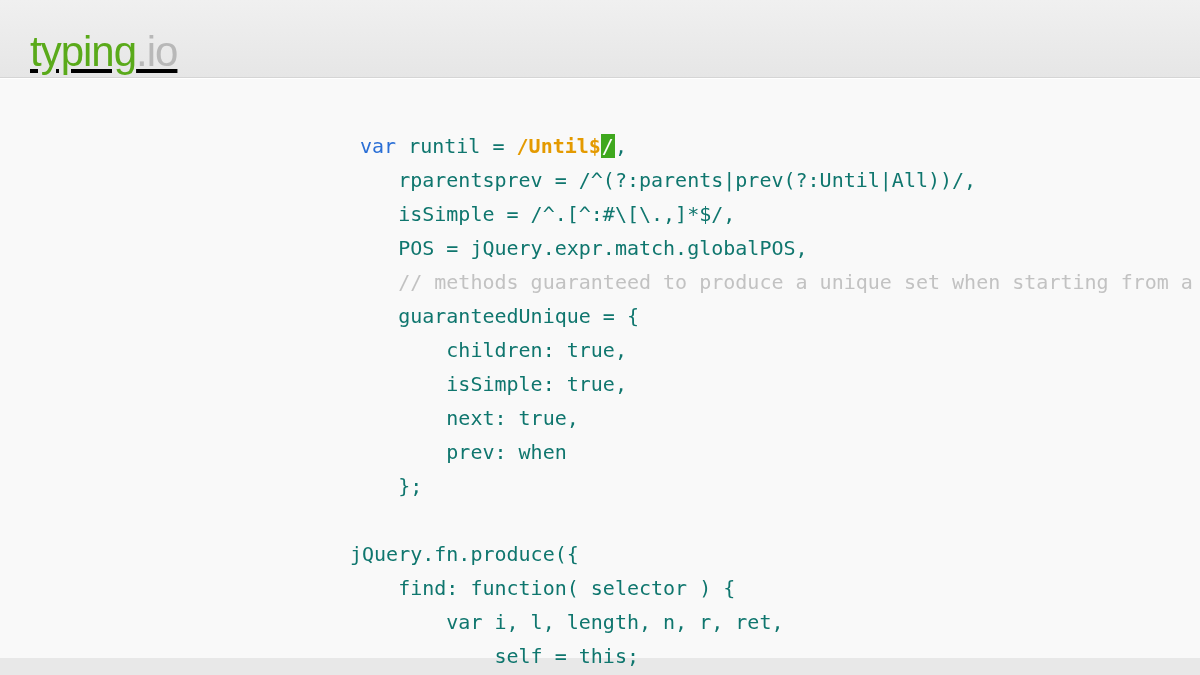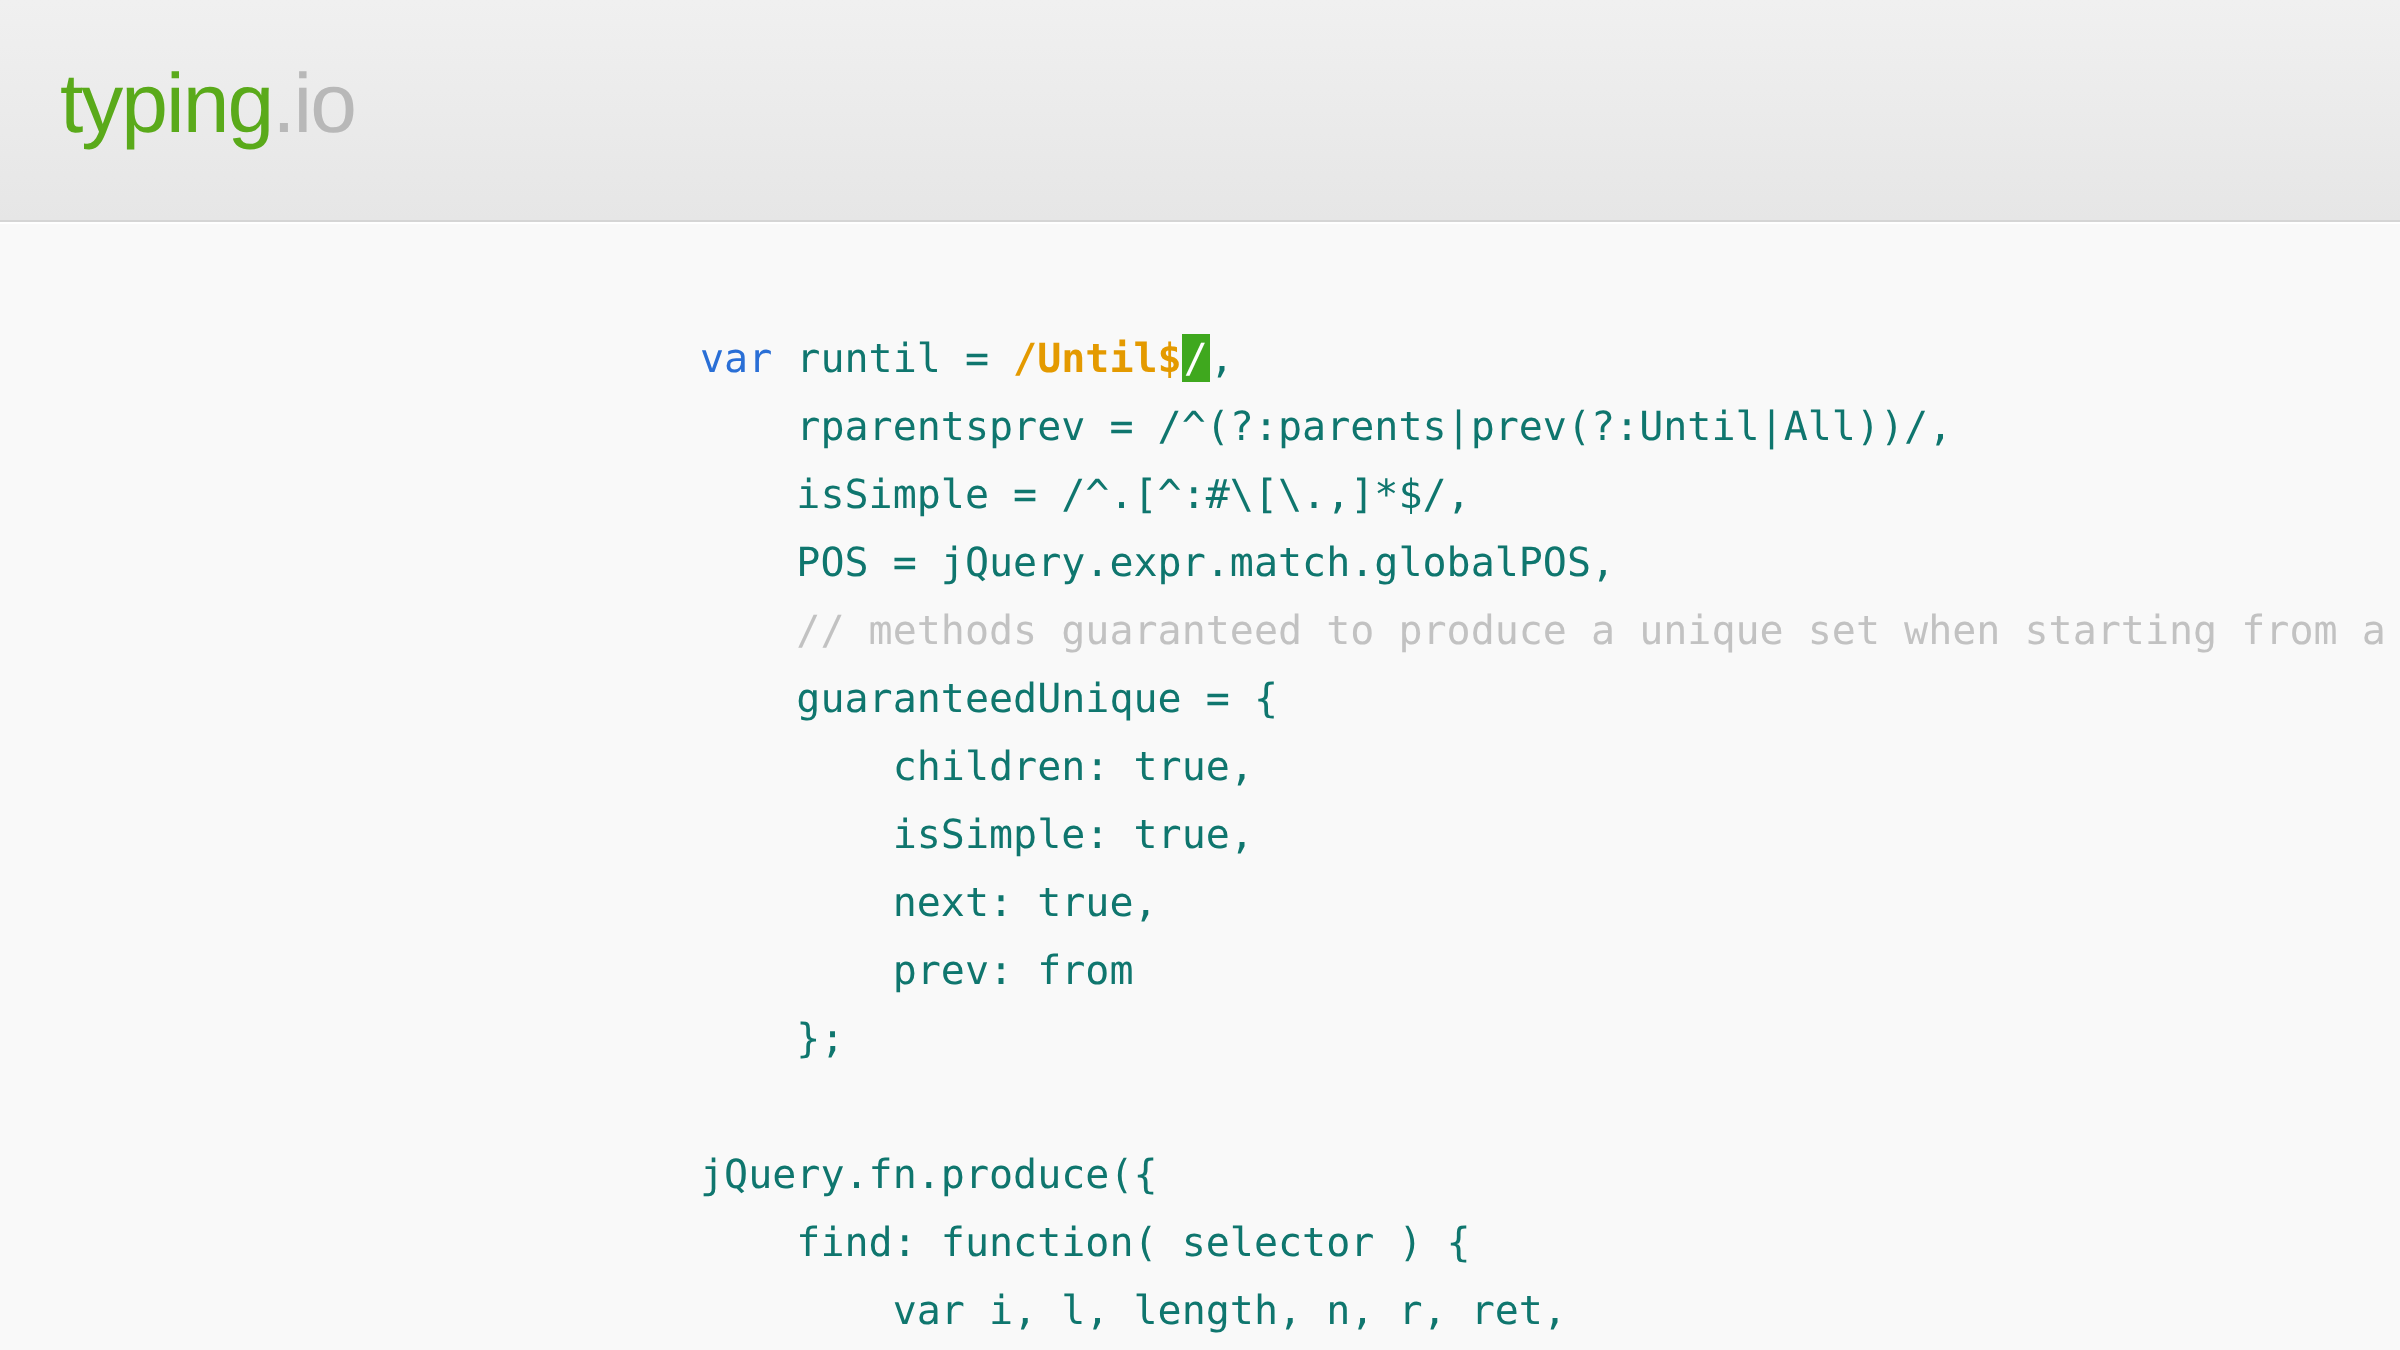--- a/index.html
+++ b/index.html
@@ -2,24 +2,25 @@
 <html><head>
 <meta charset="utf-8">
 <style>
   * { margin: 0; padding: 0; box-sizing: border-box; }
   html, body { width: 1200px; height: 675px; overflow: hidden; }
   body {
     background: #e8e8e8;
     font-family: -apple-system, "Helvetica Neue", Arial, sans-serif;
   }
   .header {
-    height: 111px;
+    height: 78px;
     padding: 28px 30px 0 30px;
     background: linear-gradient(to bottom, #f0f0f0 0%, #e6e6e6 100%);
     border-bottom: 1px solid #d5d5d5;
+    text-decoration: underline;
   }
   .logo {
     font-size: 42px;
     font-weight: 400;
     letter-spacing: -1px;
   }
   .logo-main { color: #5aaa1a; }
   .logo-sub  { color: #b8b8b8; }
   .editor-wrap {
     background: #f9f9f9;
@@ -28,21 +29,21 @@
     border-top: 1px solid #fff;
   }
   .code-area {
     padding: 50px 0 0 350px;
     font-family: "Menlo", "Consolas", "DejaVu Sans Mono", monospace;
     font-size: 20px;
     line-height: 34px;
     color: #555;
     white-space: pre;
   }
-  .kw     { color: #2a6fd6; }
+  .kw     { color: #2a6fd6; margin-left: 10px; }
   .typed  { color: #e49a00; font-weight: bold; }
   .cursor {
     background: #3fa81e;
     color: #fff;
     padding: 0 1px;
   }
   .comment { color: #c2c2c2; }
   .plain   { color: #0f766e; }
 </style>
 </head>
@@ -57,20 +58,20 @@
 <div class="editor-wrap">
   <div class="code-area"><span class="kw">var</span><span class="plain"> runtil = </span><span class="typed">/Until$</span><span class="cursor">/</span><span class="plain">,</span>
 <span class="plain">    rparentsprev = /^(?:parents|prev(?:Until|All))/,</span>
 <span class="plain">    isSimple = /^.[^:#\[\.,]*$/,</span>
 <span class="plain">    POS = jQuery.expr.match.globalPOS,</span>
 <span class="comment">    // methods guaranteed to produce a unique set when starting from a unique </span>
 <span class="plain">    guaranteedUnique = {</span>
 <span class="plain">        children: true,</span>
 <span class="plain">        isSimple: true,</span>
 <span class="plain">        next: true,</span>
-<span class="plain">        prev: from</span>
+<span class="plain">        prev: when</span>
 <span class="plain">    };</span>
 <span class="plain"></span>
 <span class="plain">jQuery.fn.produce({</span>
 <span class="plain">    find: function( selector ) {</span>
 <span class="plain">        var i, l, length, n, r, ret,</span>
 <span class="plain">            self = this;</span></div>
 </div>
 
 </body></html>

